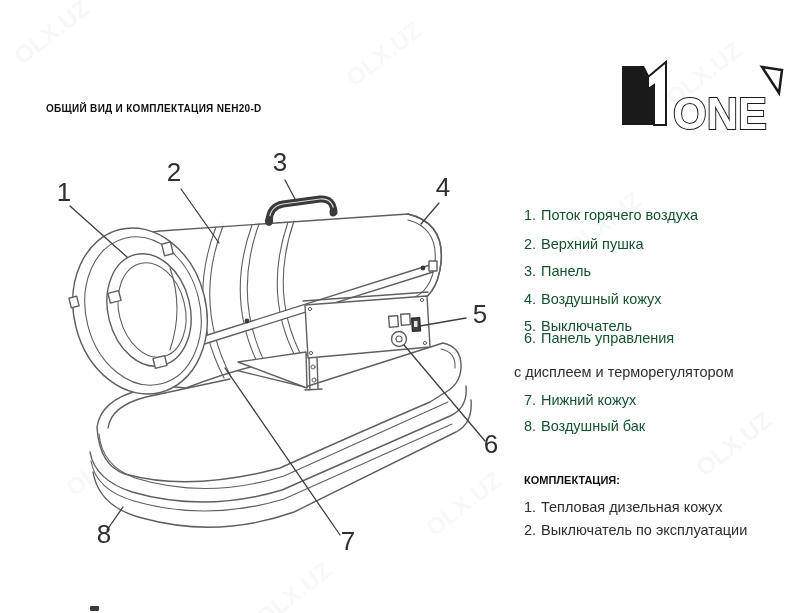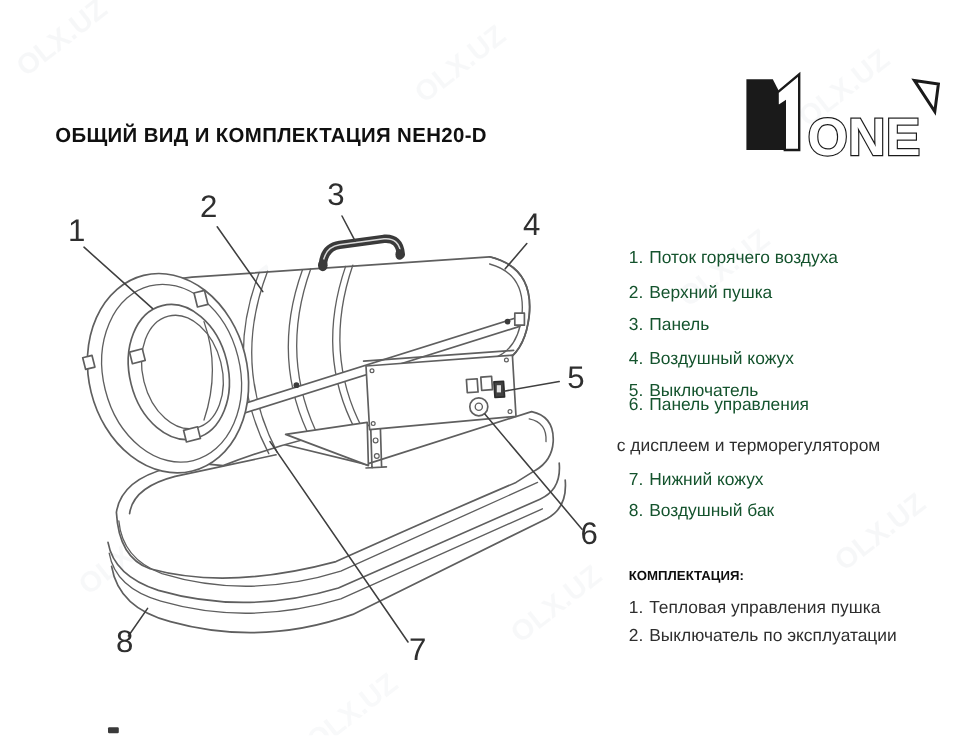--- a/index.html
+++ b/index.html
@@ -6,21 +6,21 @@
   .page{
     position:relative;width:800px;height:613px;background:#ffffff;overflow:hidden;
     font-family:"Liberation Sans","DejaVu Sans",sans-serif;color:#2d2d2d;
   }
   .watermark-layer{position:absolute;inset:0;pointer-events:none;}
   .wm{
     position:absolute;font-weight:bold;font-size:24px;color:#7c8798;
     transform:rotate(-38deg);white-space:nowrap;
   }
   .page-title{
-    position:absolute;left:46px;top:103px;font-size:17px;font-weight:bold;
+    position:absolute;left:46px;top:103px;font-size:10px;font-weight:bold;
     color:#101010;letter-spacing:.3px;white-space:nowrap;
   }
   .logo{position:absolute;left:616px;top:57px;width:168px;height:74px;}
   .diagram-svg{position:absolute;left:0;top:0;}
   .legend-item{position:absolute;left:524px;font-size:14.5px;color:#14532d;white-space:nowrap;}
   .legend-item .num{display:inline-block;min-width:17px;}
   .legend-cont{position:absolute;left:514px;font-size:14.5px;color:#2e2e2e;white-space:nowrap;}
   .pkg-heading{position:absolute;left:524px;font-size:11px;font-weight:bold;color:#0d0d0d;white-space:nowrap;}
   .pkg-item{position:absolute;left:524px;font-size:14.5px;color:#2e2e2e;white-space:nowrap;}
   .pkg-item .num{display:inline-block;min-width:17px;}
@@ -154,19 +154,19 @@
     <div class="legend-item" style="top:291px"><span class="num">4.</span><span>Воздушный кожух</span></div>
     <div class="legend-item" style="top:318px"><span class="num">5.</span><span>Выключатель</span></div>
     <div class="legend-item" style="top:330px"><span class="num">6.</span><span>Панель управления</span></div>
     <div class="legend-cont" style="top:364px">с дисплеем и терморегулятором</div>
     <div class="legend-item" style="top:392px"><span class="num">7.</span><span>Нижний кожух</span></div>
     <div class="legend-item" style="top:418px"><span class="num">8.</span><span>Воздушный бак</span></div>
   </div>
 
   <div>
     <div class="pkg-heading" style="top:474px">КОМПЛЕКТАЦИЯ:</div>
-    <div class="pkg-item" style="top:499px"><span class="num">1.</span><span>Тепловая управления пушка</span></div>
+    <div class="pkg-item" style="top:499px"><span class="num">1.</span><span>Тепловая дизельная кожух</span></div>
     <div class="pkg-item" style="top:522px"><span class="num">2.</span><span>Выключатель по эксплуатации</span></div>
   </div>
 
   <div class="cutoff-mark"></div>
 
 </div>
 
 </body></html>

